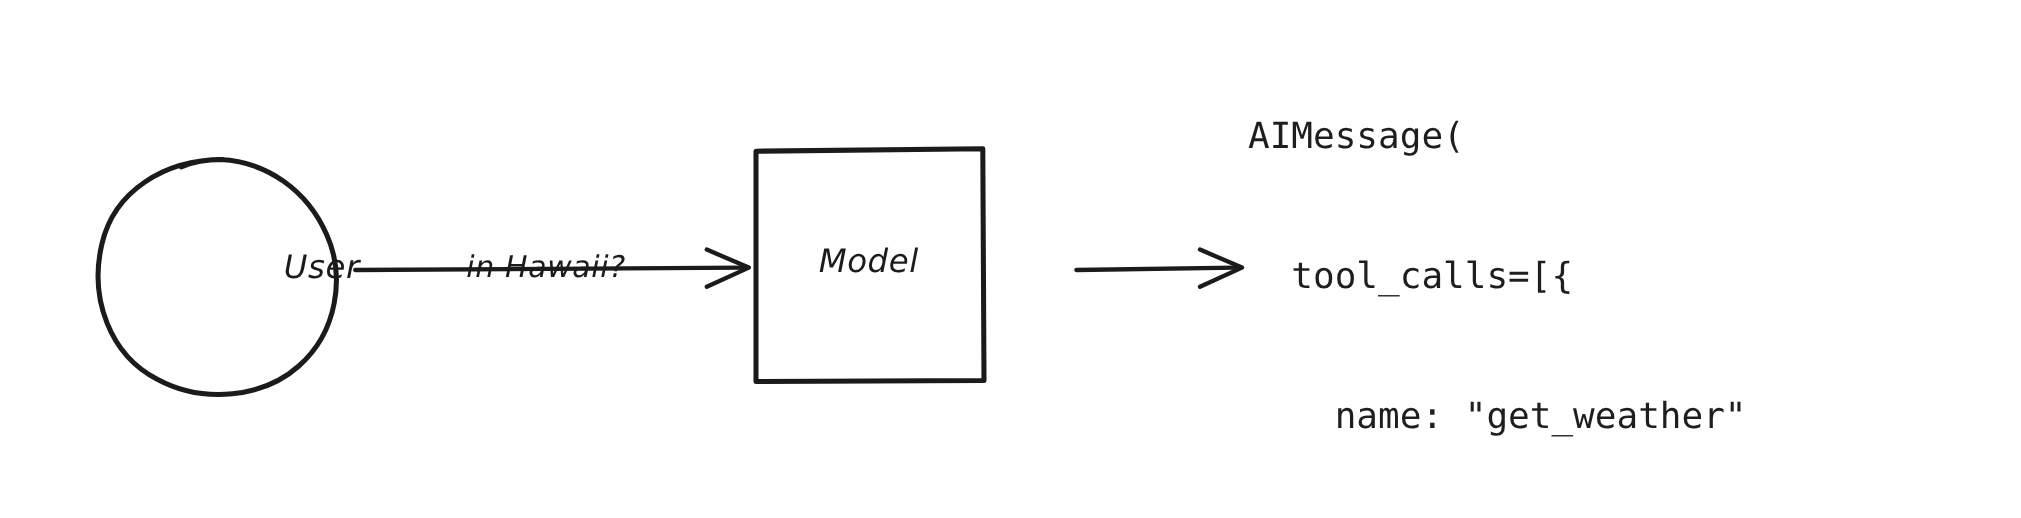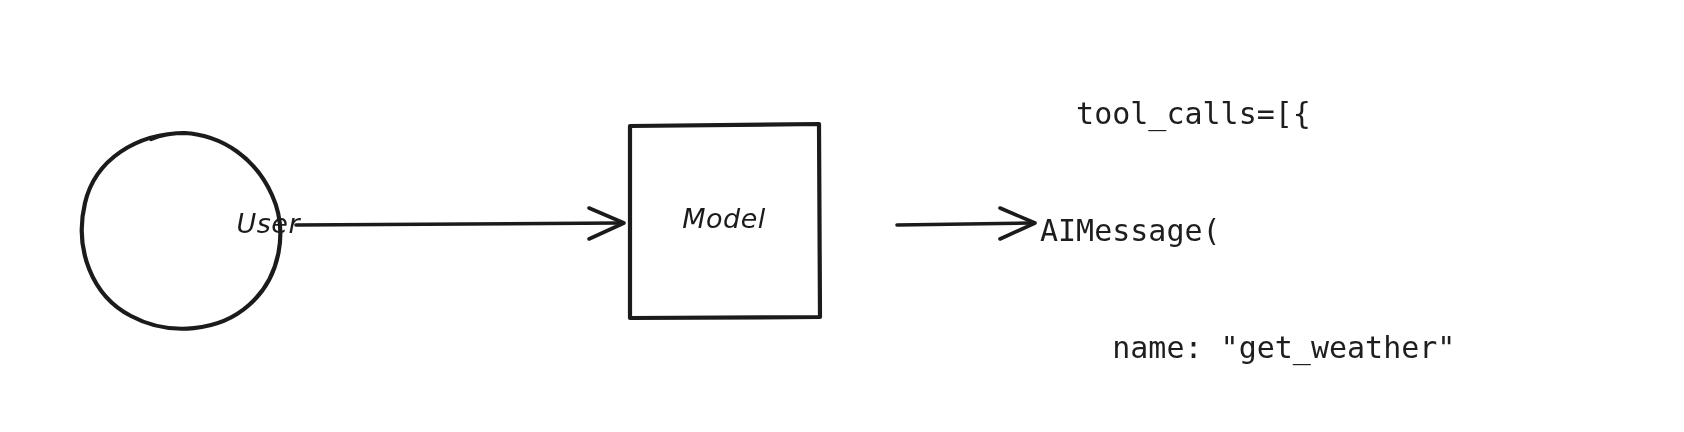--- a/index.html
+++ b/index.html
@@ -108,25 +108,26 @@
       <path fill="none" stroke="#1b1b1b" stroke-width="3.6" stroke-linecap="round" d="M 897 225 L 1030 223"></path>
       <path fill="none" stroke="#1b1b1b" stroke-width="3.6" stroke-linecap="round" stroke-linejoin="round" d="M 1000 208 L 1035 223 L 1000 239"></path>
     </g>
   </svg>
 
   <div class="hand" id="user-label">User</div>
 
   <div class="hand" id="model-label">Model</div>
 
   <div class="hand" id="edge-label">
+    <div>in Hawaii?</div>
   </div>
 
   <div id="code-block">
+    <span class="code-line">AIMessage(</span>
     <span class="code-line">  tool_calls=[{</span>
-    <span class="code-line">AIMessage(</span>
     <span class="code-line">    name: "get_weather"</span>
     
     
     
     
     
     
     
   </div>
 

